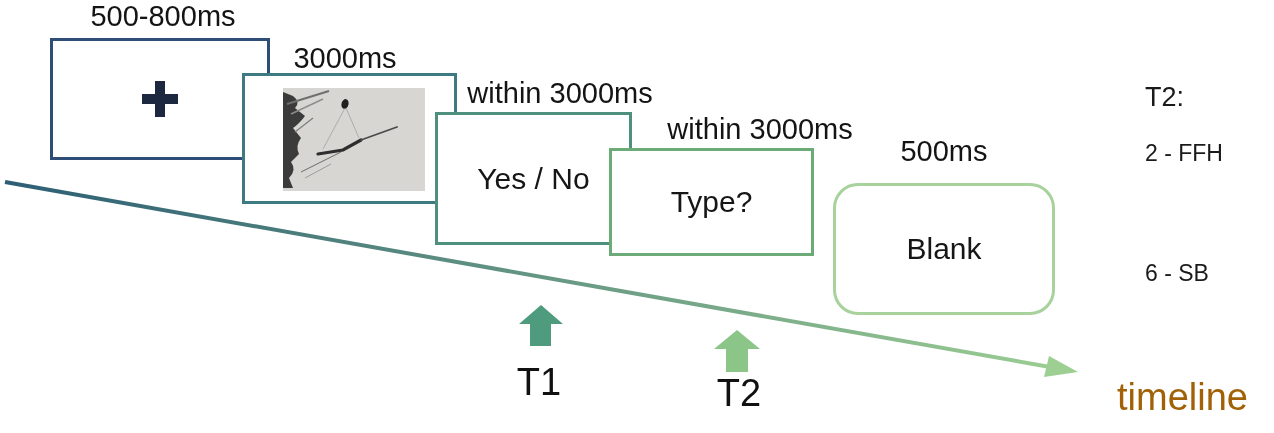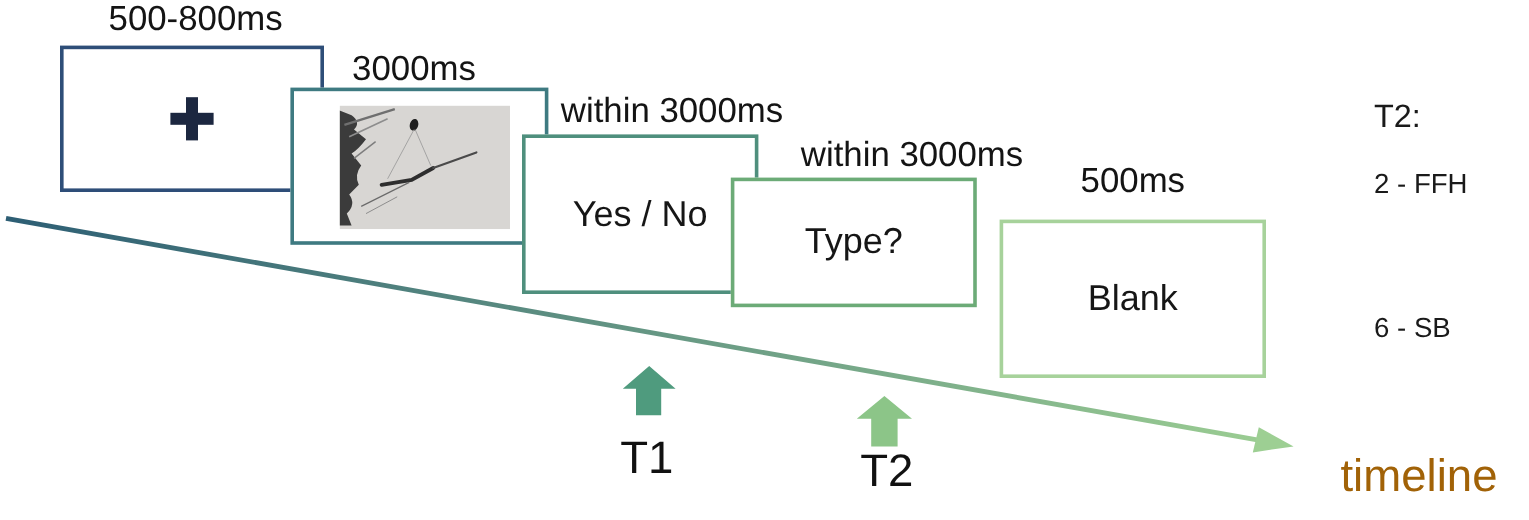--- a/index.html
+++ b/index.html
@@ -95,21 +95,21 @@
   </div>
 
   <div class="stage-box box-3" style="border-color: rgb(79, 143, 125);">
     <div class="stage-text">Yes / No</div>
   </div>
 
   <div class="stage-box box-4" style="border-color: rgb(108, 171, 119);">
     <div class="stage-text">Type?</div>
   </div>
 
-  <div class="stage-box box-5" style="border-color: rgb(167, 210, 155);">
+  <div class="stage-box box-5" style="border-color: rgb(167, 210, 155); border-radius: 25px;">
     <div class="stage-text">Blank</div>
   </div>
 
   <div class="marker-label ml-1">T1</div>
   <div class="marker-label ml-2">T2</div>
 
   <div class="timeline-label">timeline</div>
 
   <div class="legend">
     <div class="legend-title">T2:</div>

